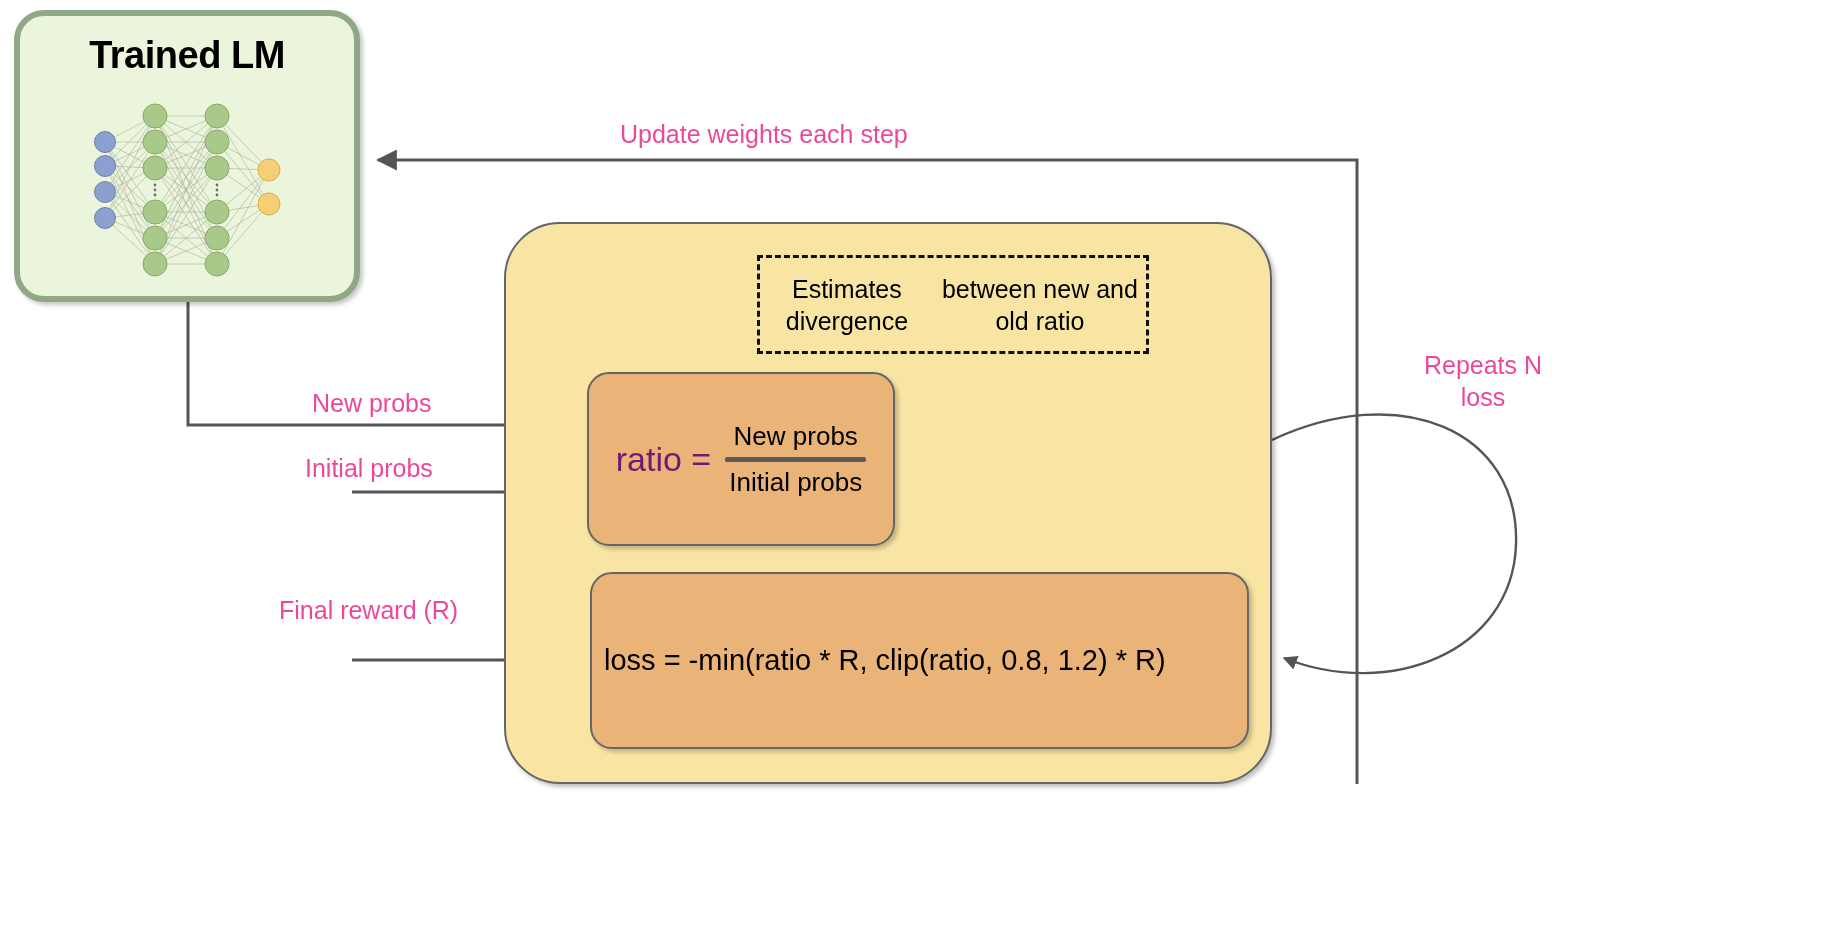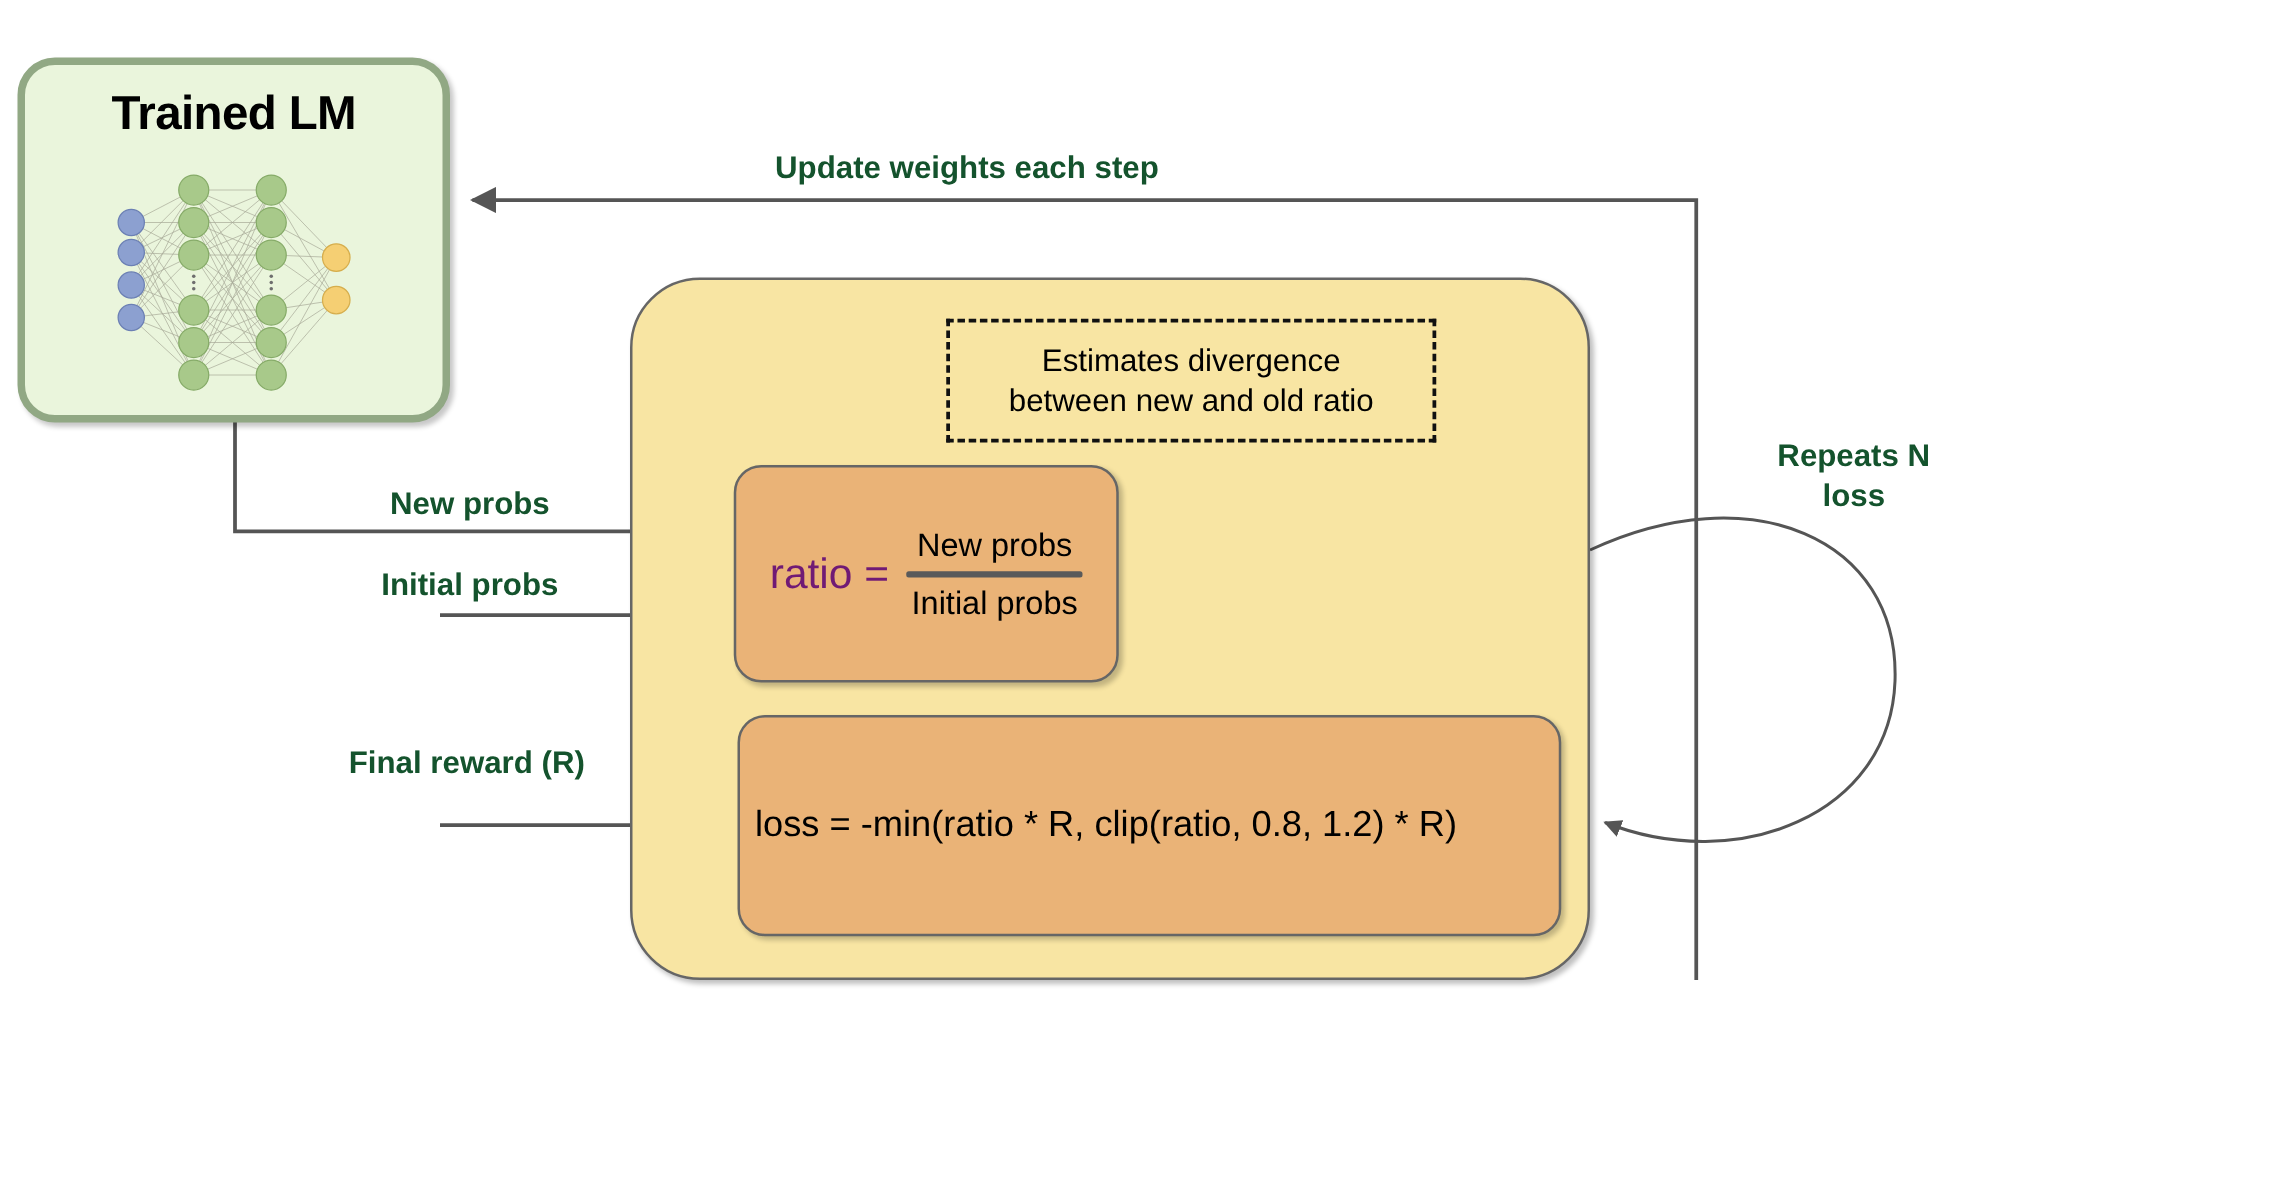--- a/index.html
+++ b/index.html
@@ -33,21 +33,20 @@
     position: absolute;
     left: 14px;
     top: 10px;
     width: 346px;
     height: 292px;
     background: #EAF5DC;
     border: 6px solid #91A884;
     border-radius: 30px;
     box-sizing: border-box;
     box-shadow: 3px 3px 4px rgba(0,0,0,0.22);
-    margin-top: 36px;
   }
   .lm-title {
     position: absolute;
     left: 0;
     top: 18px;
     width: 100%;
     text-align: center;
     font-size: 38px;
     font-weight: bold;
     letter-spacing: -0.5px;
@@ -77,21 +76,20 @@
   
   .dashed-note {
     position: absolute;
     left: 757px;
     top: 255px;
     width: 392px;
     height: 99px;
     border: 3px dashed #111111;
     box-sizing: border-box;
     display: flex;
-    flex-direction: column;
     align-items: center;
     justify-content: center;
     line-height: 1.28;
     font-size: 25px;
     color: #000;
     text-align: center;
   }
   
   .ratio-box {
     position: absolute;
@@ -149,23 +147,22 @@
   }
   .loss-text {
     font-size: 29px;
     color: #000;
     white-space: nowrap;
   }
   
   .lbl {
     position: absolute;
     font-size: 25px;
-    color: #14532d;
+    color: #ec4899;
     white-space: nowrap;
-    font-weight: bold;
   }
   .lbl-update   { left: 620px; top: 120px; }
   .lbl-newprobs { left: 312px; top: 389px; }
   .lbl-initprobs{ left: 305px; top: 454px; }
   .lbl-finalrew { left: 279px; top: 596px; }
   .lbl-repeats  {
     left: 1418px; top: 350px;
     text-align: center;
     width: 130px;
     white-space: normal;

